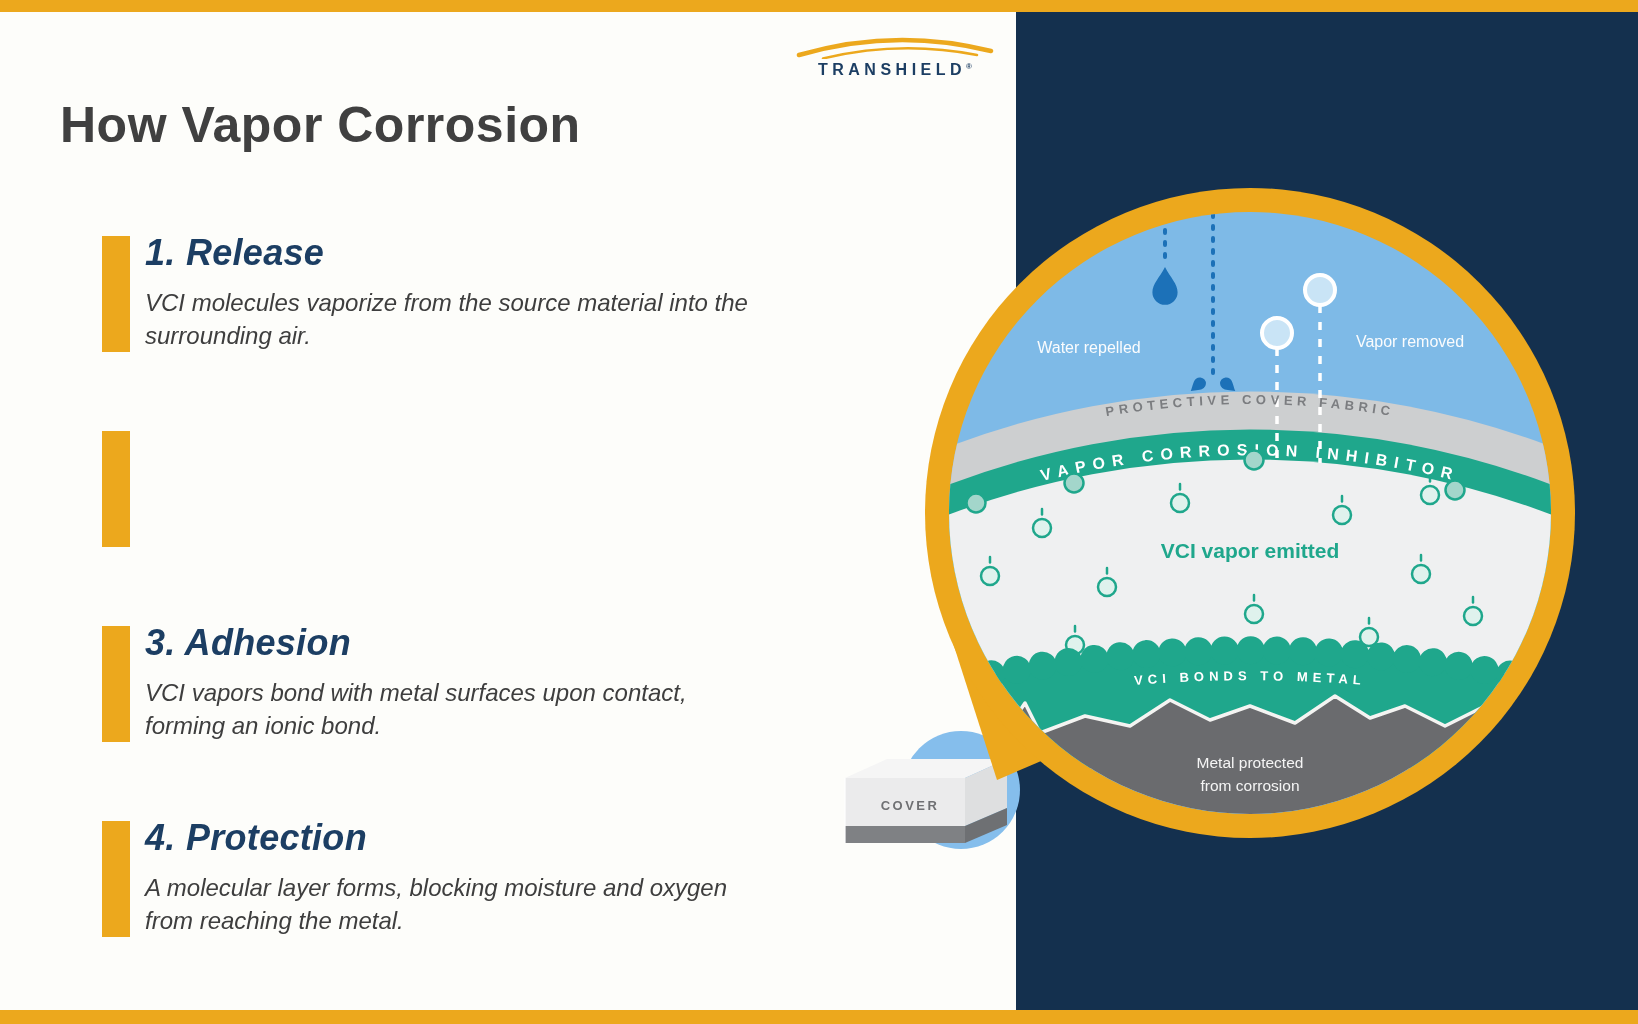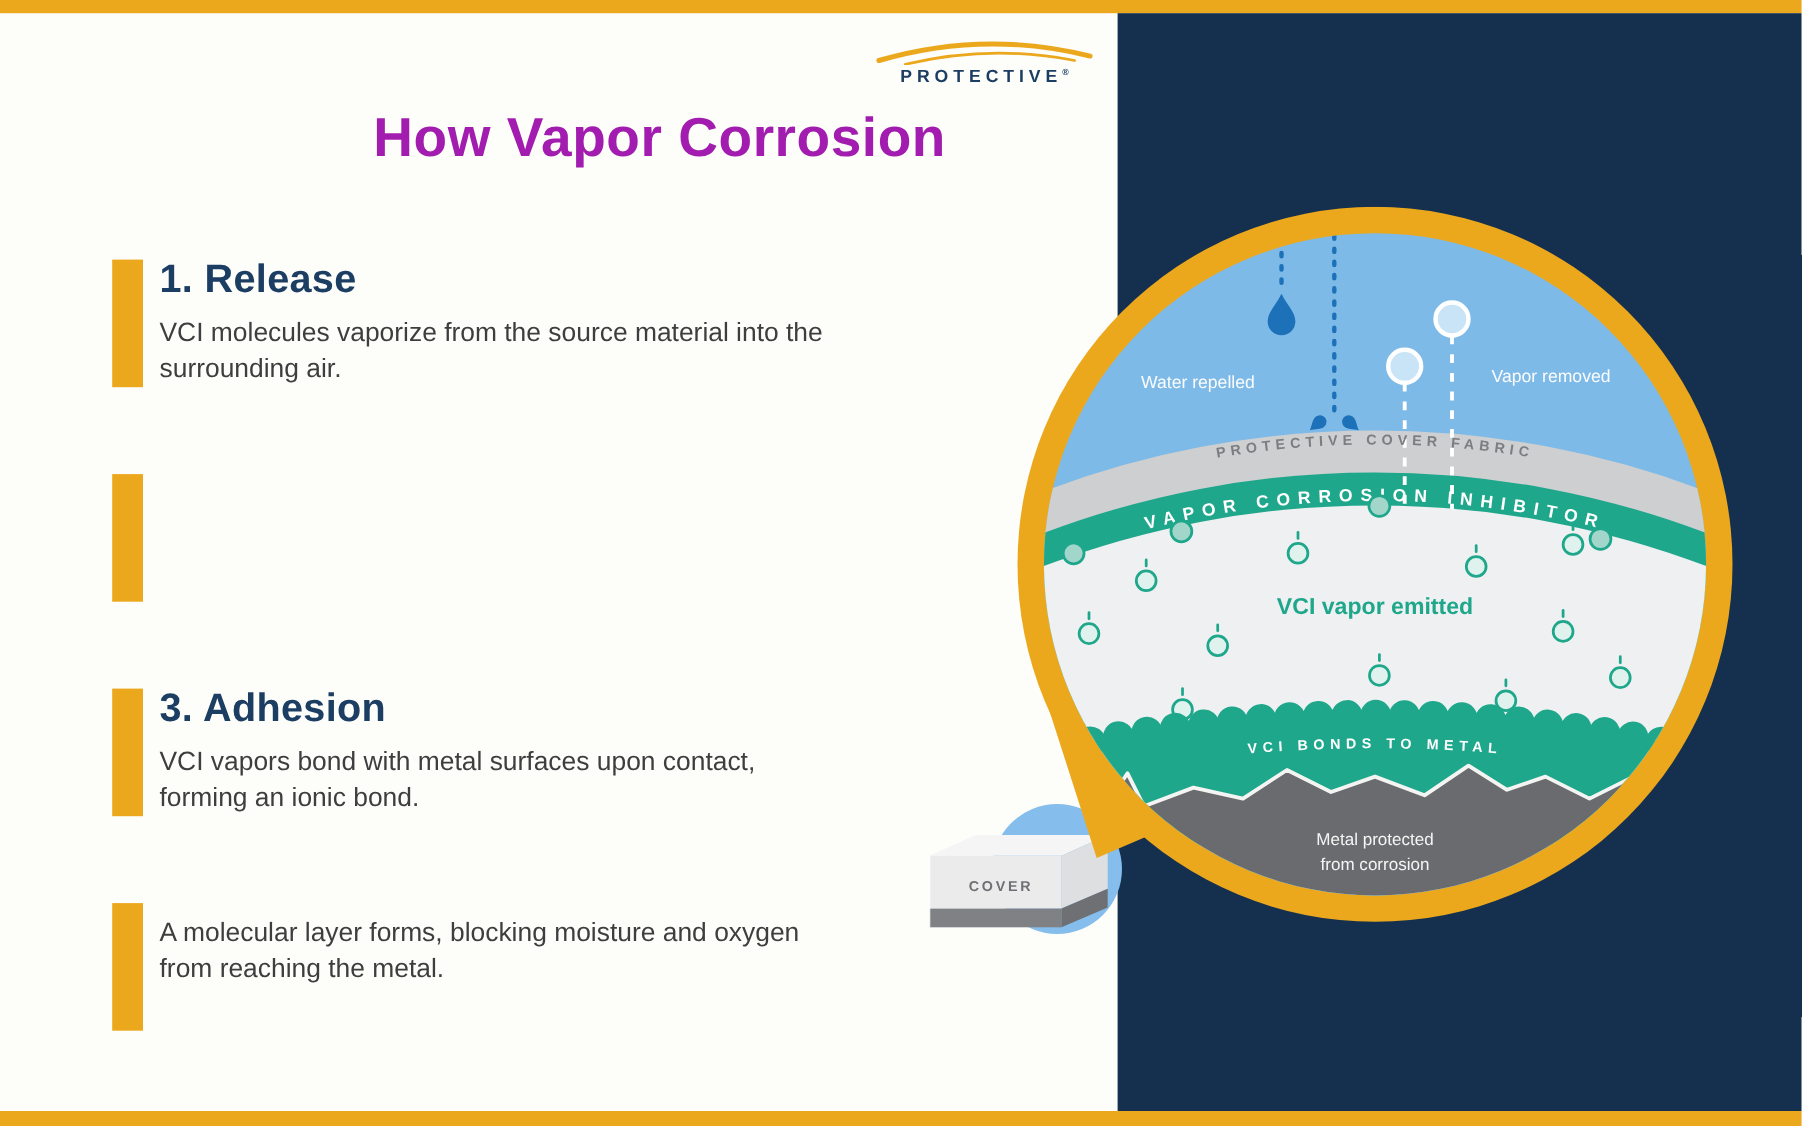--- a/index.html
+++ b/index.html
@@ -10,32 +10,32 @@
   .canvas{
     position:relative;width:1638px;height:1024px;overflow:hidden;
     background:#FDFDFA;
   }
   .top-bar{position:absolute;left:0;top:0;width:100%;height:12px;background:#ECA81D;}
   .bottom-bar{position:absolute;left:0;bottom:0;width:100%;height:14px;background:#ECA81D;}
   .navy-panel{position:absolute;left:1016px;top:12px;width:622px;height:998px;background:#14304E;}
 
   .page-title{
     position:absolute;left:60px;top:58px;width:800px;
-    text-align:right;color:#a21caf;font-weight:bold;
+    text-align:left;color:#404040;font-weight:bold;
     font-size:50px;line-height:66px;letter-spacing:0.5px;
   }
   .logo{position:absolute;left:795px;top:33px;width:200px;text-align:center;}
   .logo svg{display:block;margin:0 auto;}
   .logo-text{
     color:#1C3E63;font-weight:bold;font-size:16px;letter-spacing:4.5px;
     margin-top:2px;white-space:nowrap;
   }
   .logo-text sup{font-size:8px;letter-spacing:0;}
 
-  .step{position:absolute;left:102px;width:660px;}
+  .step{position:absolute;left:102px;width:660px;font-style:italic;}
   .step-1{top:233px;} .step-2{top:428px;} .step-3{top:623px;} .step-4{top:818px;}
   .accent-bar{position:absolute;left:0;top:3px;width:28px;height:116px;background:#ECA81D;}
   .step-body{margin-left:43px;}
   .step-title{
     margin:0;color:#1C3E63;font-size:36px;font-weight:bold;line-height:1.1;
     letter-spacing:0.3px;
   }
   .step-desc{
     margin:13px 0 0 0;width:610px;color:#3E3E3E;
     font-size:24px;line-height:33px;
@@ -64,21 +64,21 @@
 
   <h1 class="page-title">
     <span>How Vapor Corrosion</span><br>
   </h1>
 
   <div class="logo">
     <svg width="200" height="26" viewBox="0 0 200 26">
       <path d="M 4 22 Q 100 -6 196 18" fill="none" stroke="#ECA81D" stroke-width="4.5" stroke-linecap="round"></path>
       <path d="M 28 25.5 Q 105 7 182 22" fill="none" stroke="#ECA81D" stroke-width="2.5" stroke-linecap="round"></path>
     </svg>
-    <div class="logo-text"><span>PROTECTIVE</span><sup>®</sup></div>
+    <div class="logo-text"><span>TRANSHIELD</span><sup>®</sup></div>
   </div>
 
   <div class="step step-1">
     <div class="accent-bar"></div>
     <div class="step-body">
       <h2 class="step-title">1. Release</h2>
       <p class="step-desc">VCI molecules vaporize from the source material into the surrounding air.</p>
     </div>
   </div>
 
@@ -92,20 +92,21 @@
     <div class="accent-bar"></div>
     <div class="step-body">
       <h2 class="step-title">3. Adhesion</h2>
       <p class="step-desc">VCI vapors bond with metal surfaces upon contact, forming an ionic bond.</p>
     </div>
   </div>
 
   <div class="step step-4">
     <div class="accent-bar"></div>
     <div class="step-body">
+      <h2 class="step-title">4. Protection</h2>
       <p class="step-desc">A molecular layer forms, blocking moisture and oxygen from reaching the metal.</p>
     </div>
   </div>
 
   <svg class="diagram" viewBox="0 0 760 672">
     <defs>
       <clipPath id="cc">
           <circle cx="420" cy="325" r="301"></circle>
         </clipPath>
       <path id="dropShape" d="M0,-19 C5,-9 12,-3 12,5 A12,12 0 1,1 -12,5 C-12,-3 -5,-9 0,-19 Z"></path>

